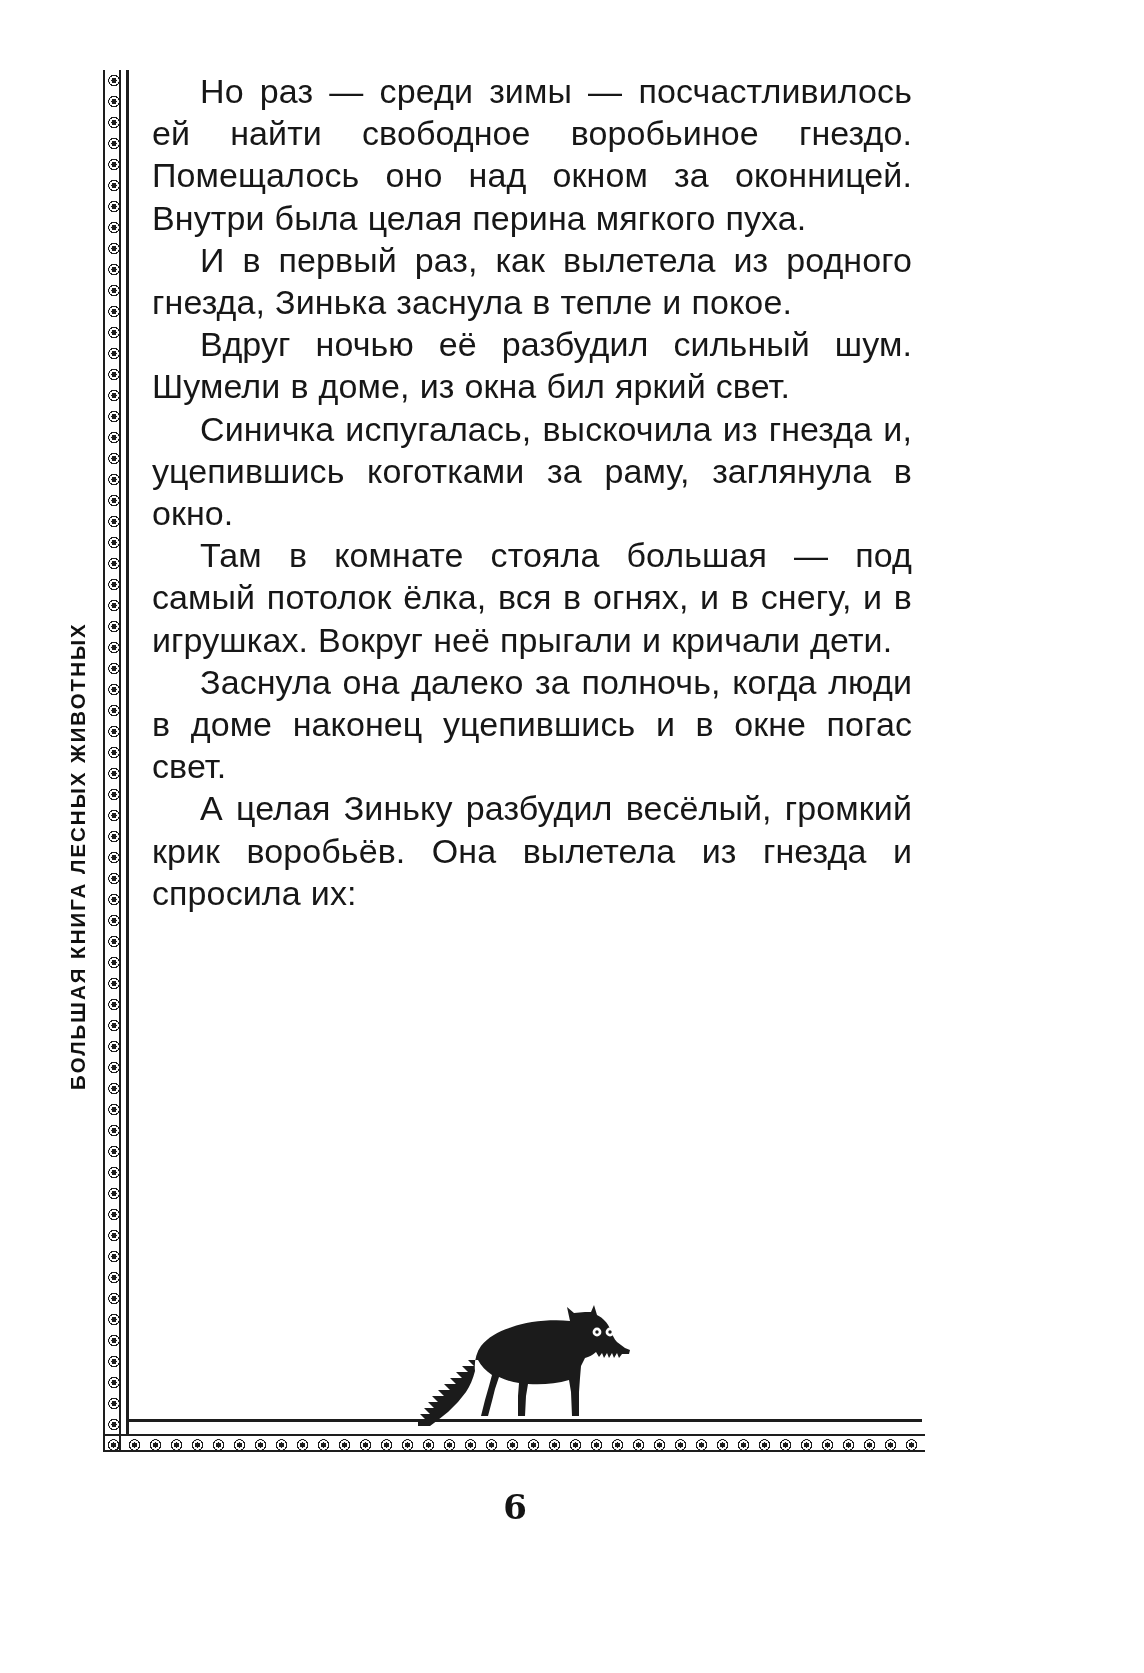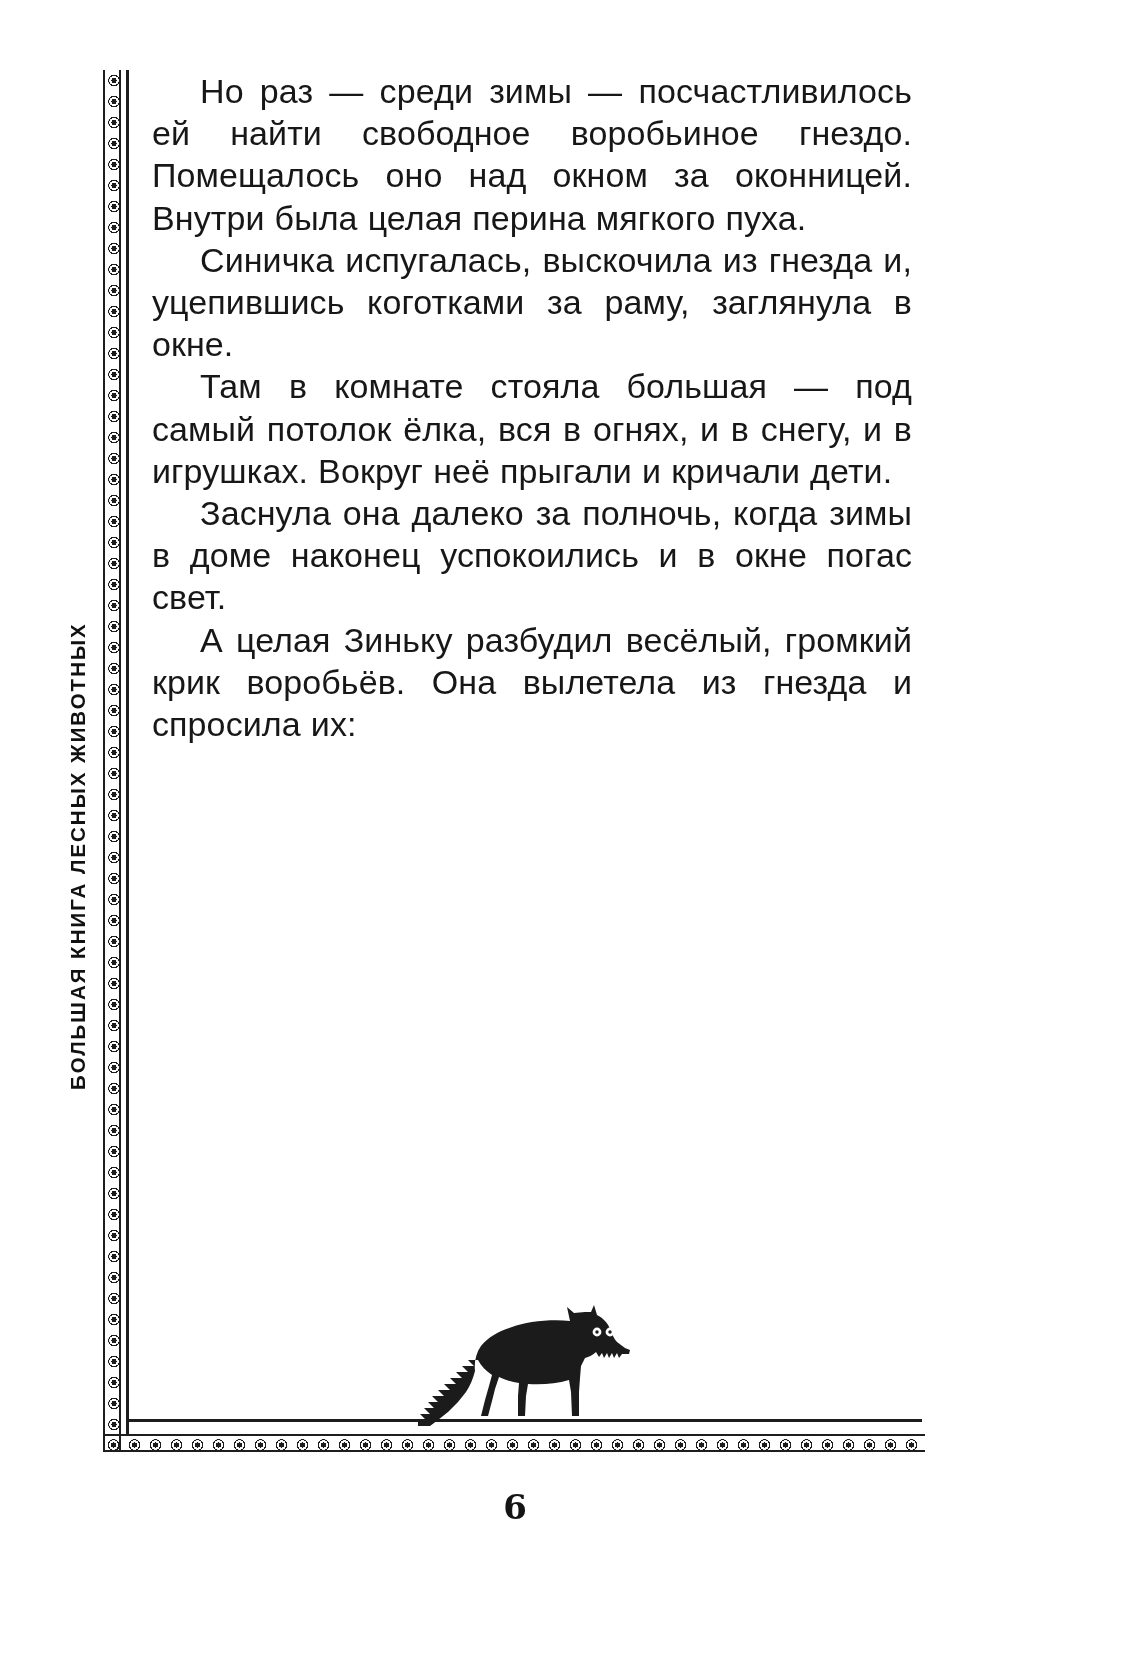--- a/index.html
+++ b/index.html
@@ -131,23 +131,25 @@
 
   <div class="chain-h" style="left:103px; top:1434px; width:822px;"></div>
 
   <div class="inner-rule-v" style="left:126px; top:70px; height:1364px;"></div>
   <div class="inner-rule-h" style="left:126px; top:1419px; width:796px;"></div>
 
   <div id="running-head">БОЛЬШАЯ КНИГА ЛЕСНЫХ ЖИВОТНЫХ</div>
 
   <div id="textblock">
     <p class="para">Но раз — среди зимы — посчастли­вилось ей найти свободное воробьиное гнездо. Помещалось оно над окном за оконницей. Внутри была целая перина мягкого пуха.</p>
-    <p class="para">Синичка испугалась, выскочила из гнезда и, уцепившись коготками за раму, заглянула в окне.</p>
+    <p class="para">И в первый раз, как вылетела из родного гнезда, Зинька заснула в теп­ле и покое.</p>
+    <p class="para">Вдруг ночью её разбудил сильный шум. Шумели в доме, из окна бил яр­кий свет.</p>
+    <p class="para">Синичка испугалась, выскочила из гнезда и, уцепившись коготками за раму, заглянула в окно.</p>
     <p class="para">Там в комнате стояла большая — под самый потолок ёлка, вся в огнях, и в снегу, и в игрушках. Вокруг неё прыгали и кричали дети.</p>
-    <p class="para">Заснула она далеко за полночь, ко­гда зимы в доме наконец успокоились и в окне погас свет.</p>
+    <p class="para">Заснула она далеко за полночь, ко­гда люди в доме наконец уцепившись и в окне погас свет.</p>
     <p class="para">А целая Зиньку разбудил весёлый, громкий крик воробьёв. Она вылетела из гнезда и спросила их:</p>
   </div>
 
   <svg id="wolf" viewBox="0 0 230 155">
     <g>
 
       <path fill="#1b1b1b" d="M 166,25
                L 163,11 L 170,17 L 181,16 L 187,16 L 190,9 L 193,19
                C 199,22 204,27 206,33
                C 208,38 210,43 213,46

